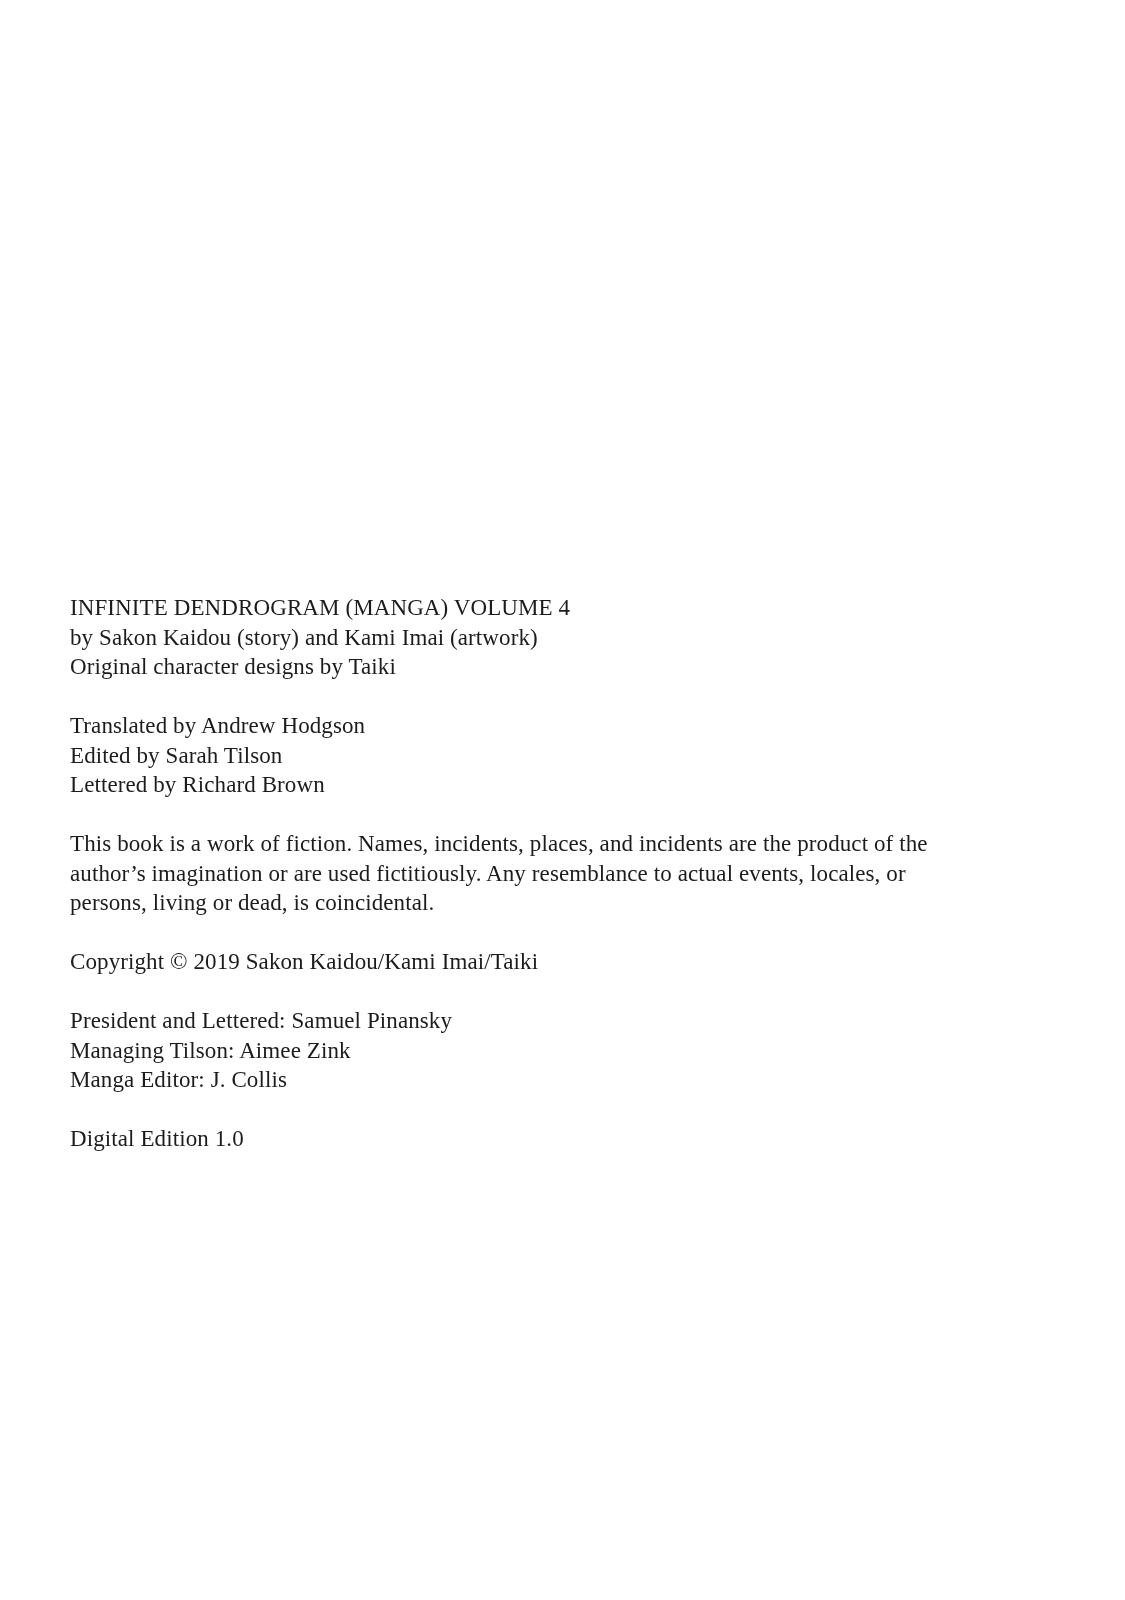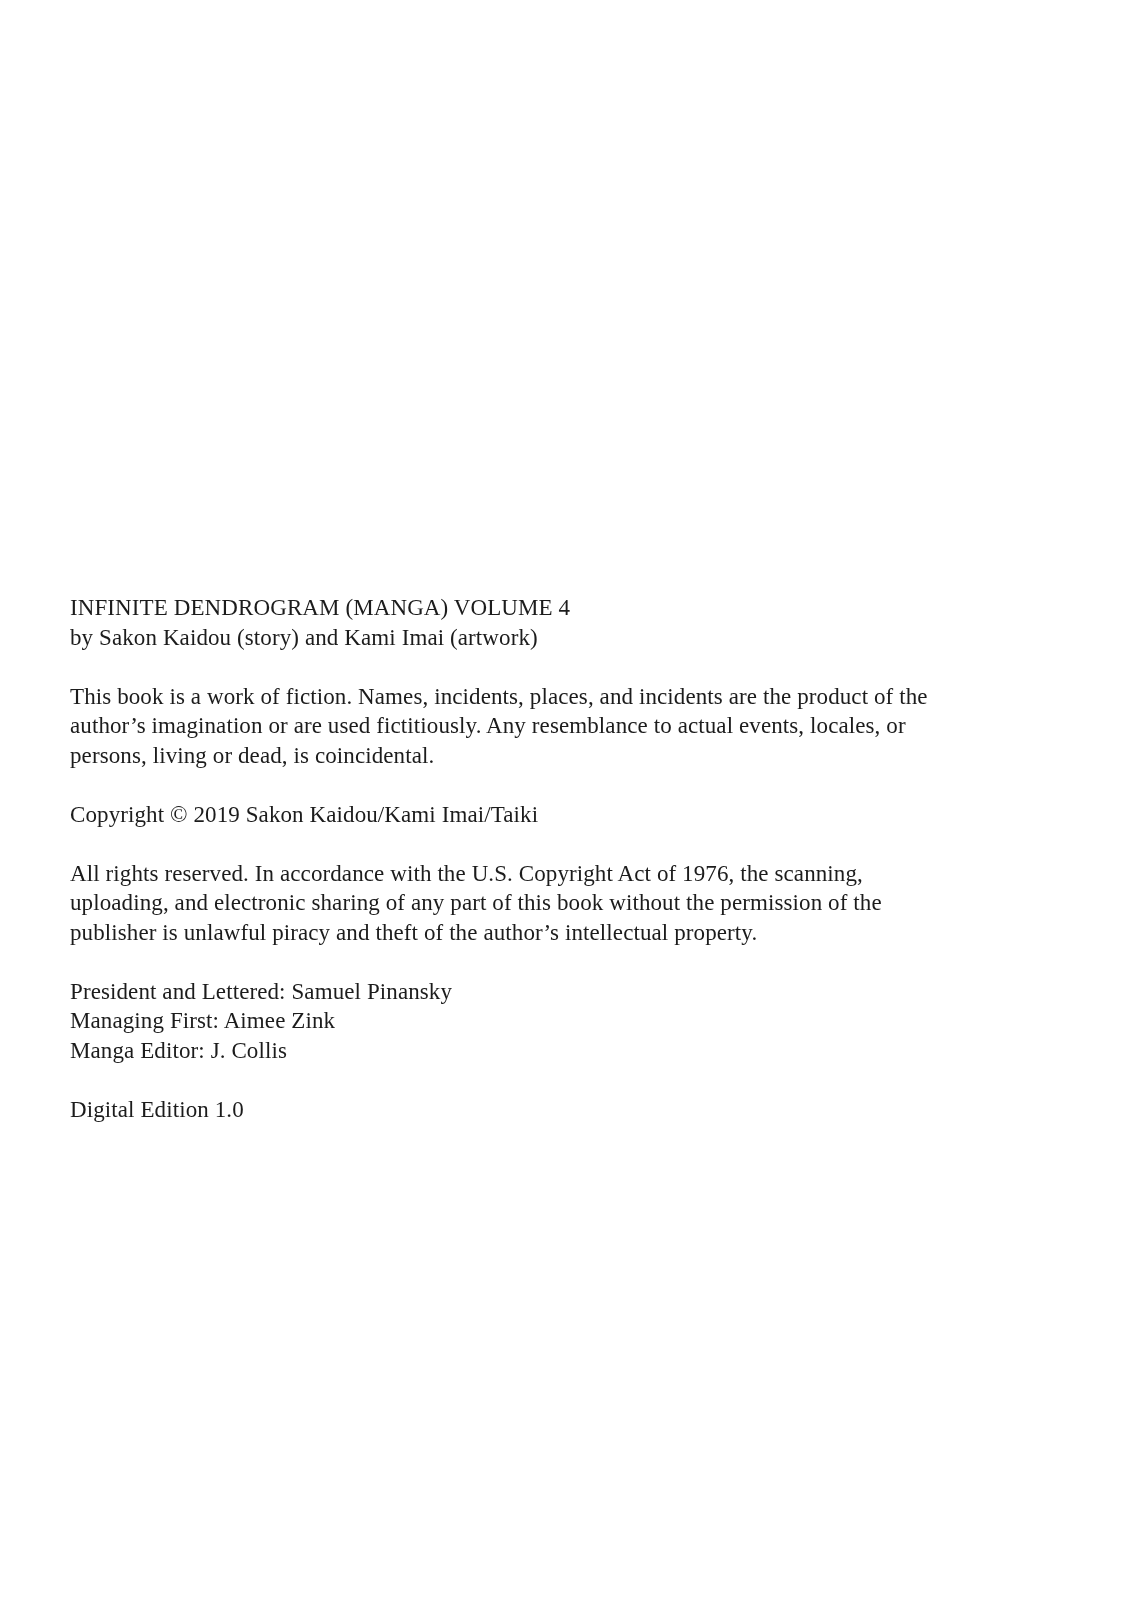--- a/index.html
+++ b/index.html
@@ -42,34 +42,39 @@
 </style>
 </head>
 <body>
 
 <div class="page">
   <div class="text-block">
 
     <p class="para">
       <span class="line">INFINITE DENDROGRAM (MANGA) VOLUME 4</span>
       <span class="line">by Sakon Kaidou (story) and Kami Imai (artwork)</span>
+      <span class="line">Original character designs by Taiki</span>
     </p>
 
+    <p class="para">
+      <span class="line">Translated by Andrew Hodgson</span>
+      <span class="line">Edited by Sarah Tilson</span>
+      <span class="line">Lettered by Richard Brown</span>
+    </p>
 
     <p class="para">This book is a work of fiction. Names, incidents, places, and incidents are the product of the author’s imagination or are used fictitiously. Any resemblance to actual events, locales, or persons, living or dead, is coincidental.</p>
 
     <p class="para">Copyright © 2019 Sakon Kaidou/Kami Imai/Taiki</p>
 
 
-    <p class="para">All rights reserved. In accordance with the U.S. Copyright Act of 1976, the scanning, uploading, and electronic sharing of any part of this book without the permission of the publisher is unlawful piracy and theft of the author’s intellectual property.</p>
 
 
     <p class="para">
       <span class="line">President and Lettered: Samuel Pinansky</span>
-      <span class="line">Managing First: Aimee Zink</span>
+      <span class="line">Managing Tilson: Aimee Zink</span>
       <span class="line">Manga Editor: J. Collis</span>
     </p>
 
     <p class="para">
       <span class="line">Digital Edition 1.0</span>
     </p>
 
   </div>
 </div>
 

